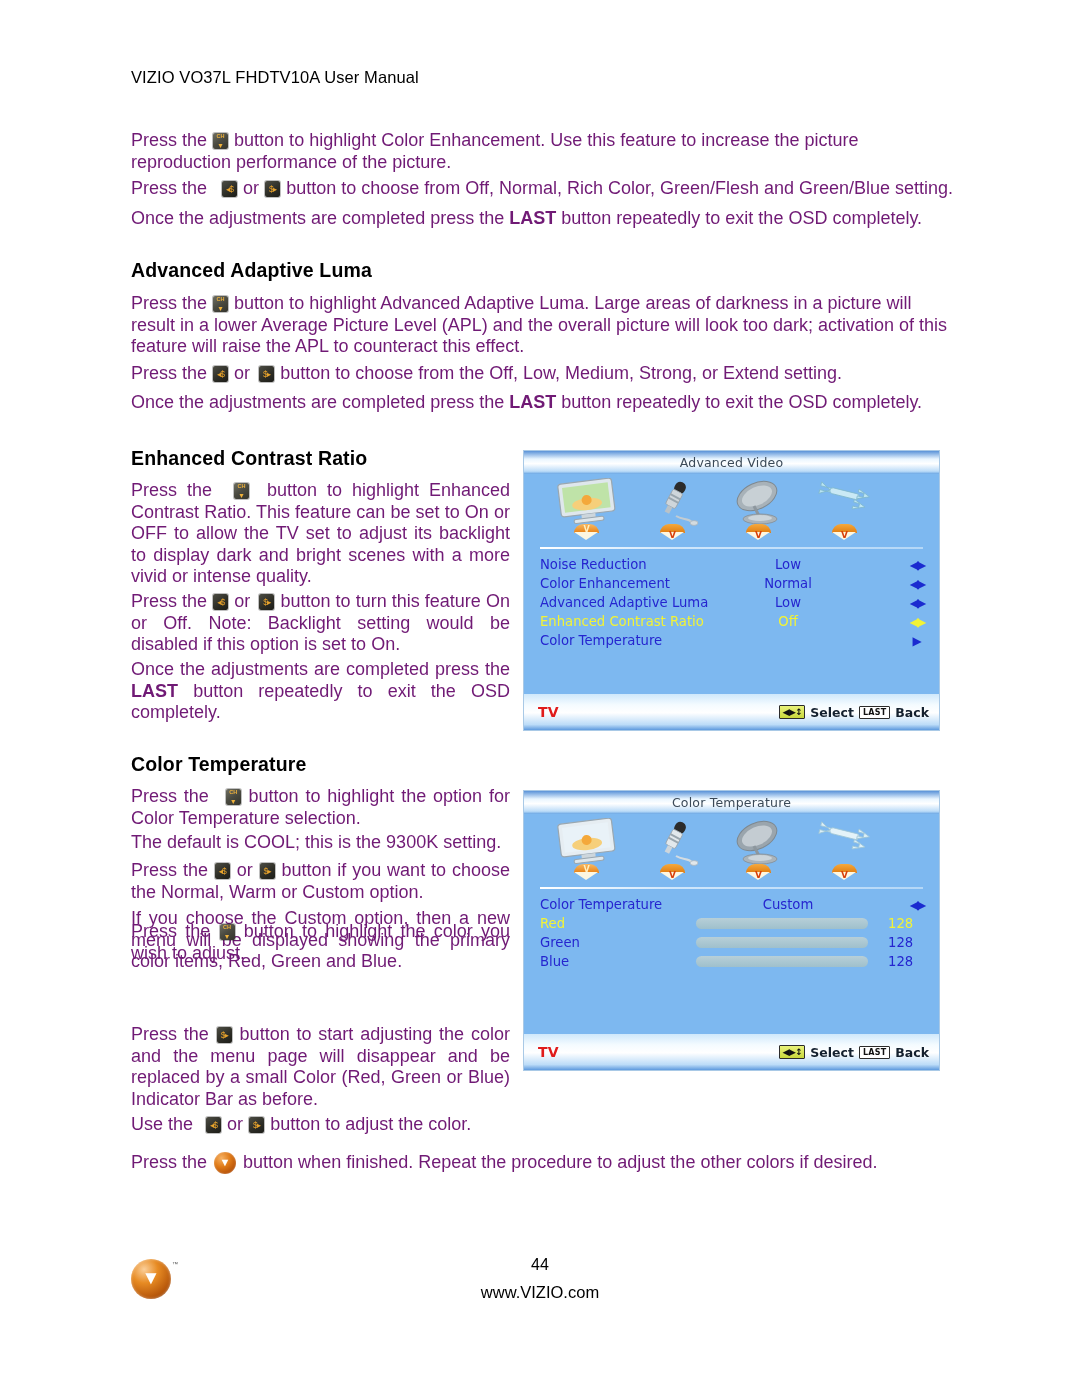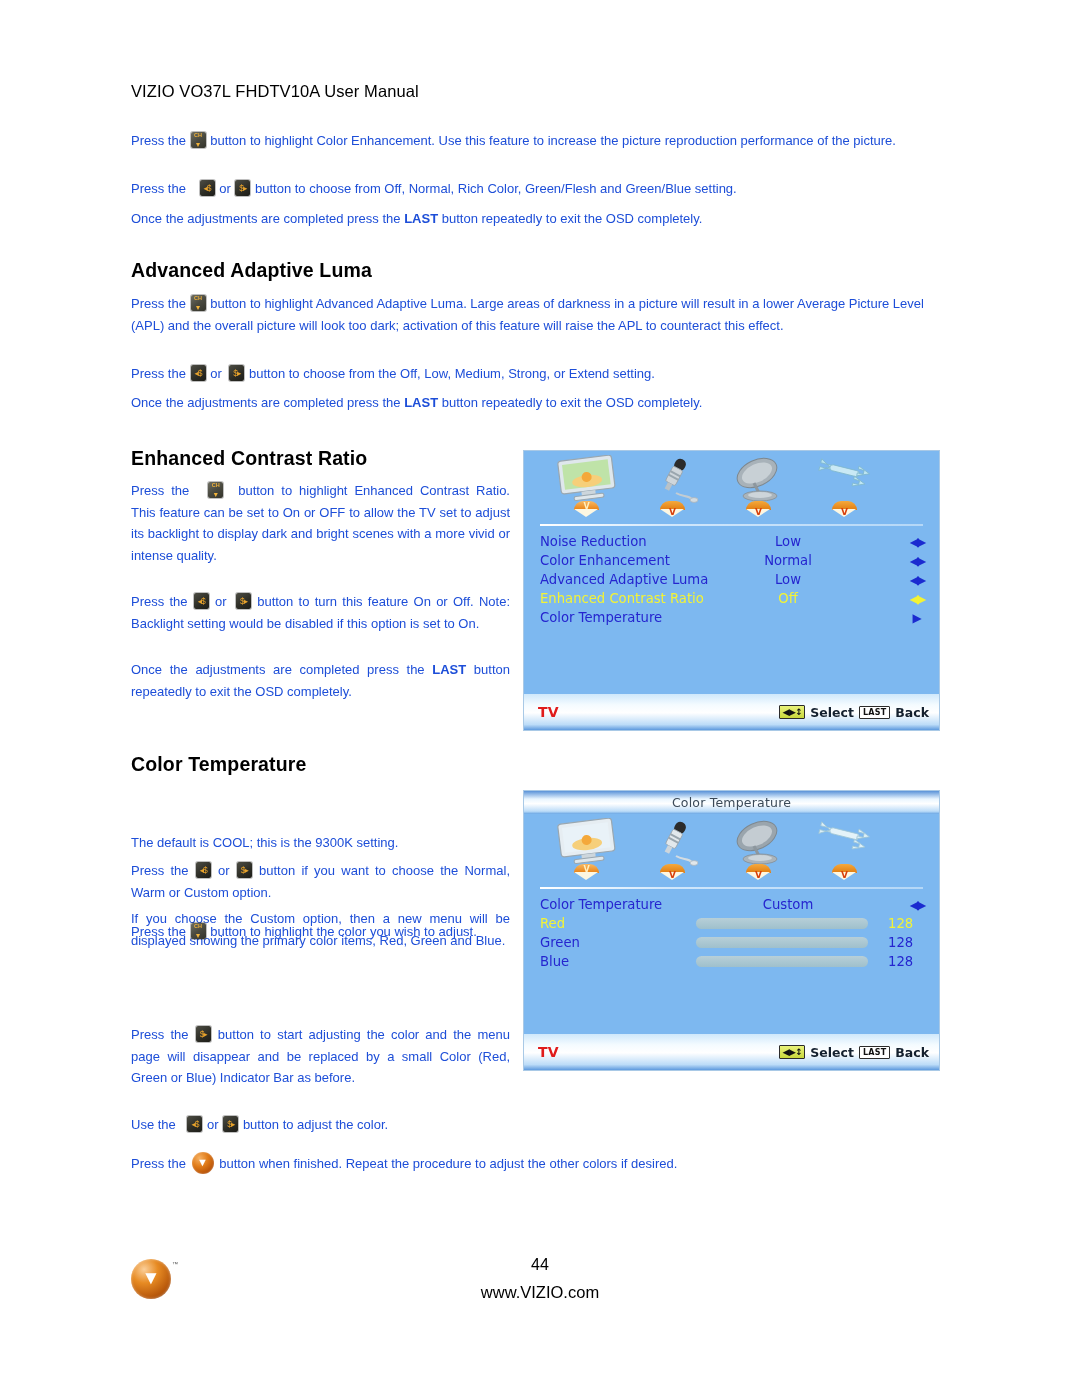--- a/index.html
+++ b/index.html
@@ -19,31 +19,31 @@
   .page {
     position: absolute;
     inset: 0;
     background: #ffffff;
   }
 
   
   .doc-header {
     position: absolute;
     left: 131px;
-    top: 82px;
+    top: 68px;
     font-size: 16.5px;
     letter-spacing: 0.1px;
     white-space: nowrap;
   }
 
   
   .para {
-    font-size: 13px;
+    font-size: 18px;
     line-height: 21.5px;
-    color: #1d4ed8;
+    color: #701a75;
   }
   .b { font-weight: bold; }
 
   
   .fullwidth {
     position: absolute;
     left: 131px;
     width: 828px;
     text-align: left;
   }
@@ -466,20 +466,23 @@
     <span>button to turn this feature On or Off. Note: Backlight setting would be disabled if this option is set to On.</span>
   </div>
 
   <div class="leftcol para" style="top:659px;">
     <span>Once the adjustments are completed press the</span>
     <span class="b">LAST</span>
     <span>button repeatedly to exit the OSD completely.</span>
   </div>
 
   <div class="osd" style="left:523px; top:450px;">
+    <div class="osd-titlebar">
+      <span class="osd-title">Advanced Video</span>
+    </div>
 
     <div class="osd-icons">
 
       <div class="icon-slot">
         <svg class="icon-art" width="70" height="50" viewBox="0 0 70 50">
           <g transform="rotate(-7 35 25)">
             <rect x="8" y="3" width="54" height="33" rx="3" fill="#dfe7ec" stroke="#9aa7b0" stroke-width="1.2"></rect>
             <rect x="12" y="7" width="46" height="25" fill="#bfe3a8"></rect>
             <ellipse cx="35" cy="26" rx="15" ry="6" fill="#f6cf7a"></ellipse>
             <circle cx="35" cy="22" r="5" fill="#f4a83a"></circle>
@@ -577,20 +580,25 @@
         <span class="key-nav">◀▶↕</span>
         <span>Select</span>
         <span class="key-last">LAST</span>
         <span>Back</span>
       </span>
     </div>
   </div>
 
   <h2 class="sec" style="top:753px;">Color Temperature</h2>
 
+  <div class="leftcol para" style="top:786px;">
+    <span>Press the</span>
+    <span class="btn-ico btn-ch" style="margin-left:10px;"></span>
+    <span>button to highlight the option for Color Temperature selection.</span>
+  </div>
 
   <div class="leftcol nj para" style="top:832px;">The default is COOL; this is the 9300K setting.</div>
 
   <div class="leftcol para" style="top:860px;">
     <span>Press the</span>
     <span class="btn-ico btn-left"></span>
     <span>or</span>
     <span class="btn-ico btn-right"></span>
     <span>button if you want to choose the Normal, Warm or Custom option.</span>
   </div>

